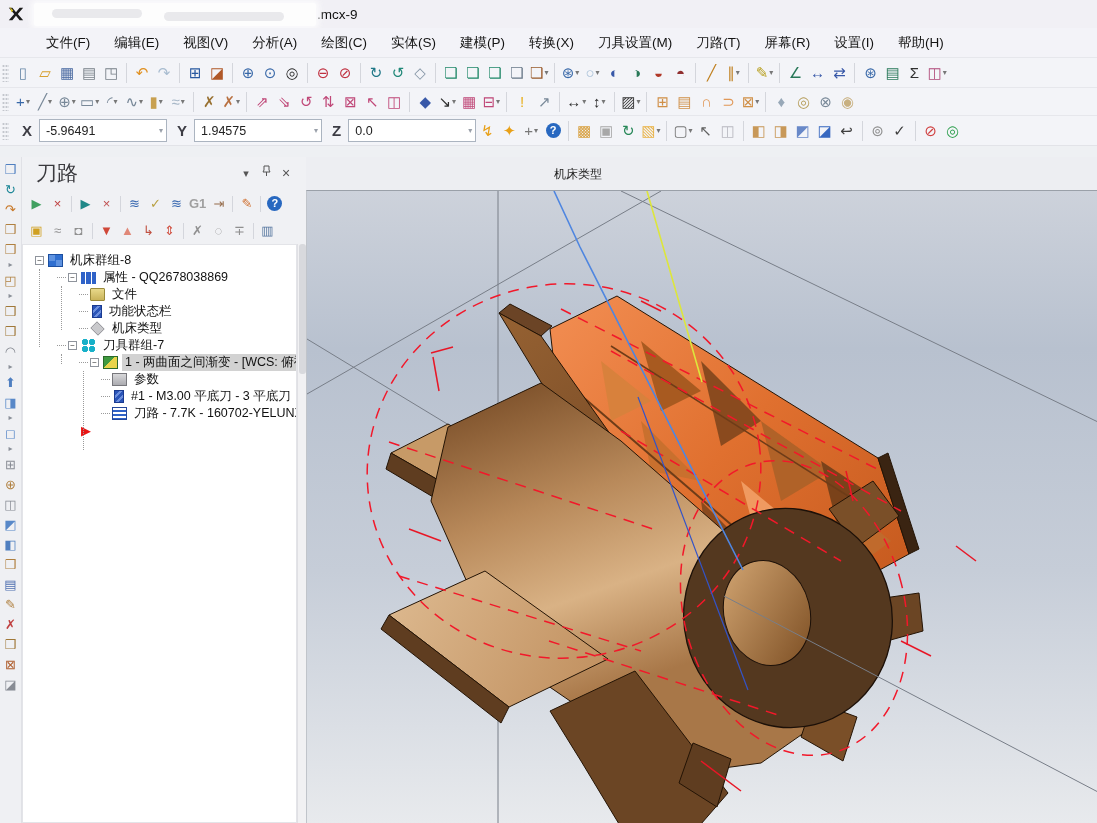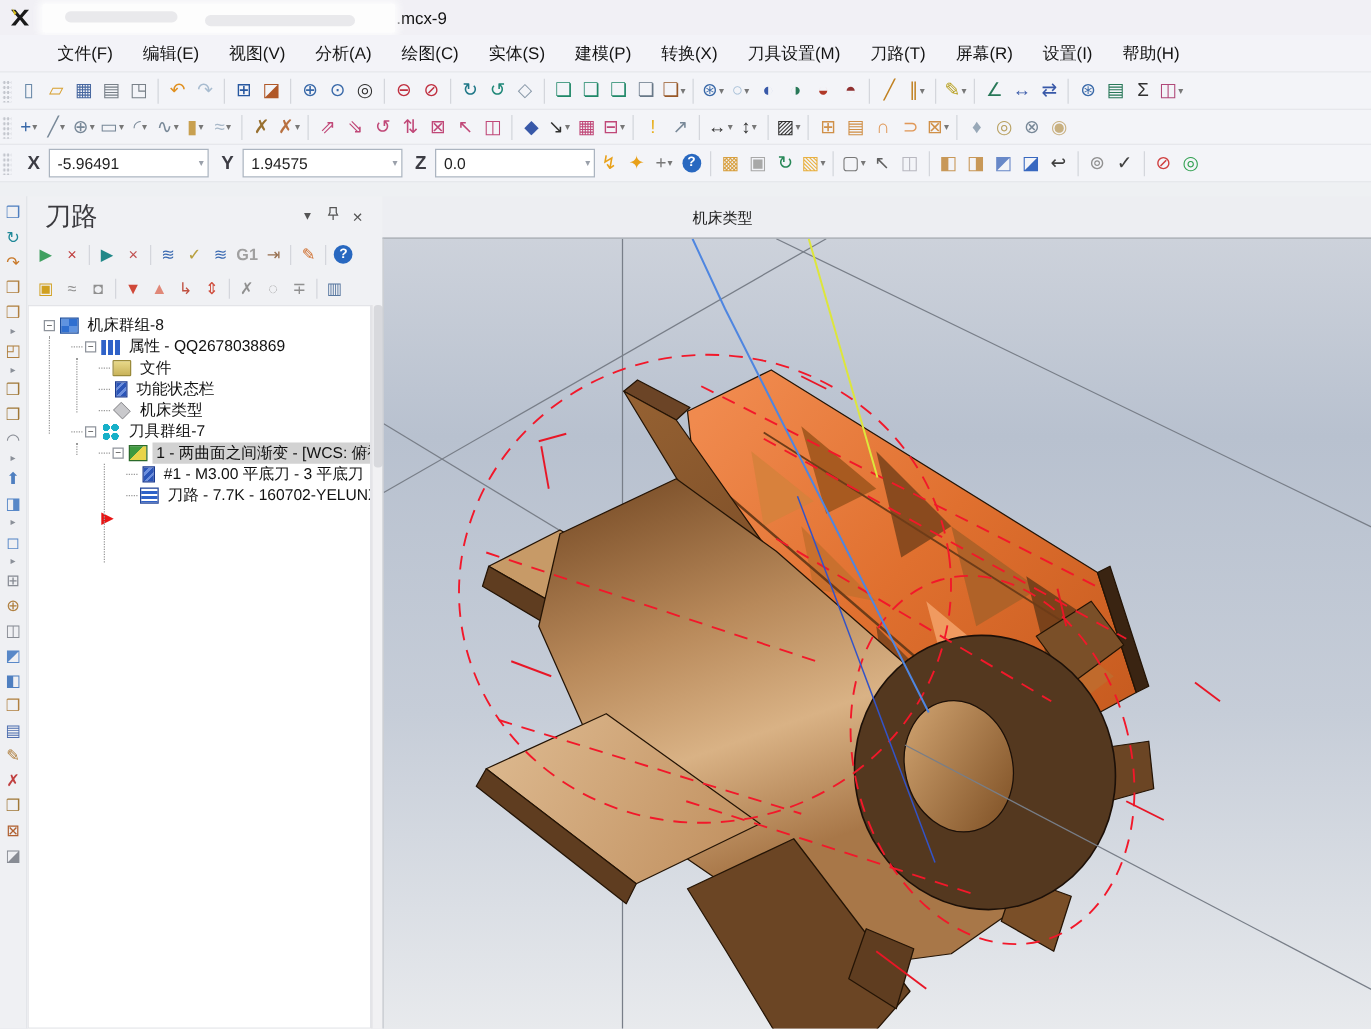--- a/index.html
+++ b/index.html
@@ -645,20 +645,25 @@
           <span class="hstub"></span>
           <span class="texp">−</span>
           <span class="ticon ic-circles"></span>
           <span class="tlabel">刀具群组-7</span>
         </div>
         <div class="trow sel" style="padding-left: 56px;">
           <span class="hstub"></span>
           <span class="texp">−</span>
           <span class="ticon ic-opfolder"></span>
           <span class="tlabel">1 - 两曲面之间渐变 - [WCS: 俯视图]</span>
+        </div>
+        <div class="trow" style="padding-left: 78px;">
+          <span class="hstub"></span>
+          <span class="ticon ic-params"></span>
+          <span class="tlabel">参数</span>
         </div>
         <div class="trow" style="padding-left: 78px;">
           <span class="hstub"></span>
           <span class="ticon ic-tool"></span>
           <span class="tlabel">#1 - M3.00 平底刀 - 3 平底刀</span>
         </div>
         <div class="trow" style="padding-left: 78px;">
           <span class="hstub"></span>
           <span class="ticon ic-waves"></span>
           <span class="tlabel">刀路 - 7.7K - 160702-YELUNXIAO.I</span>

